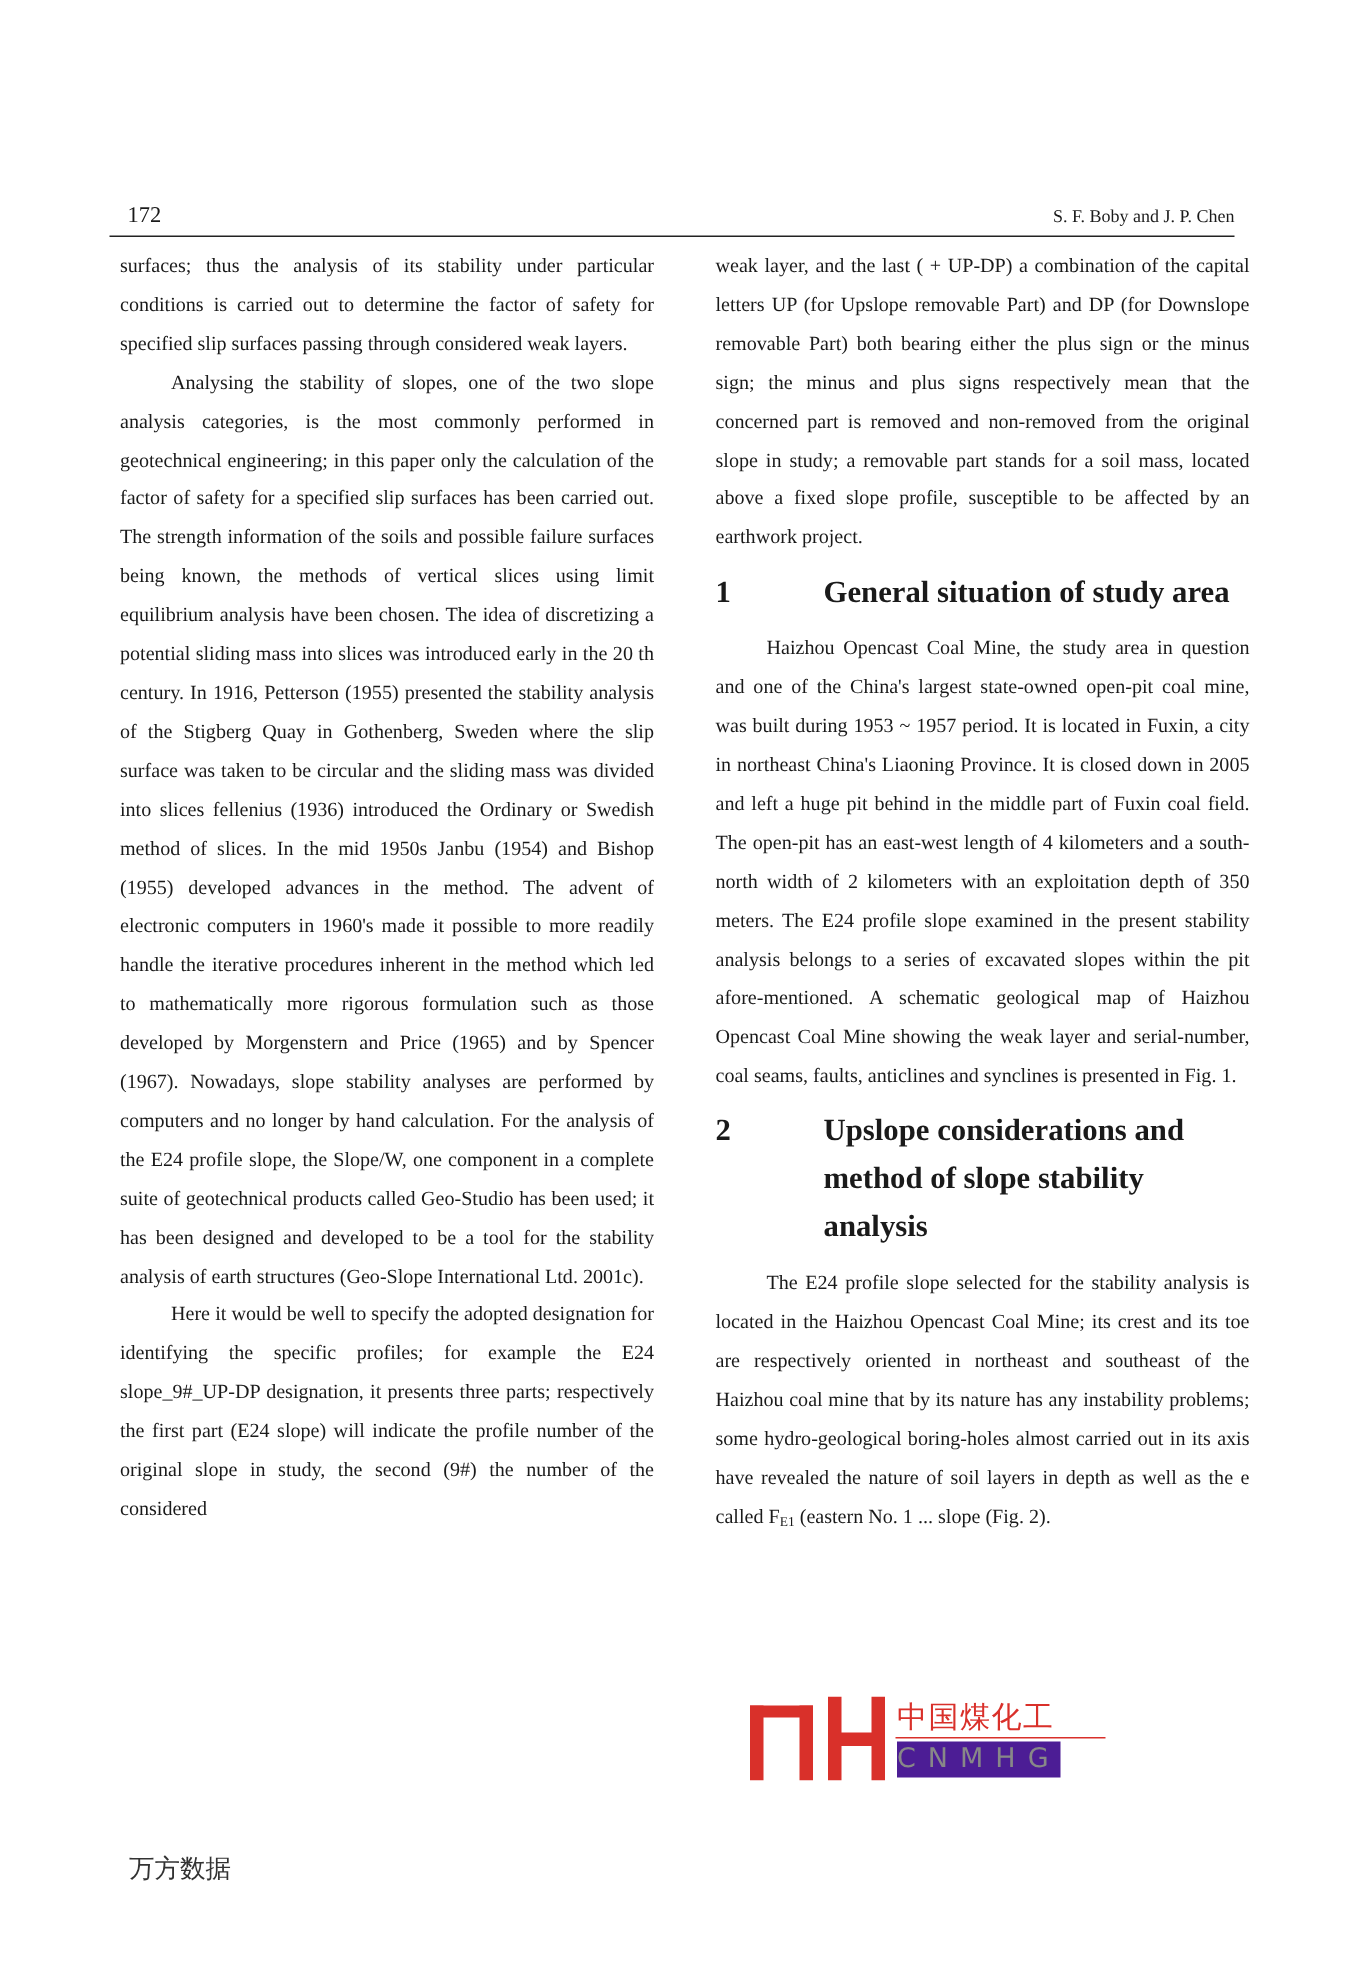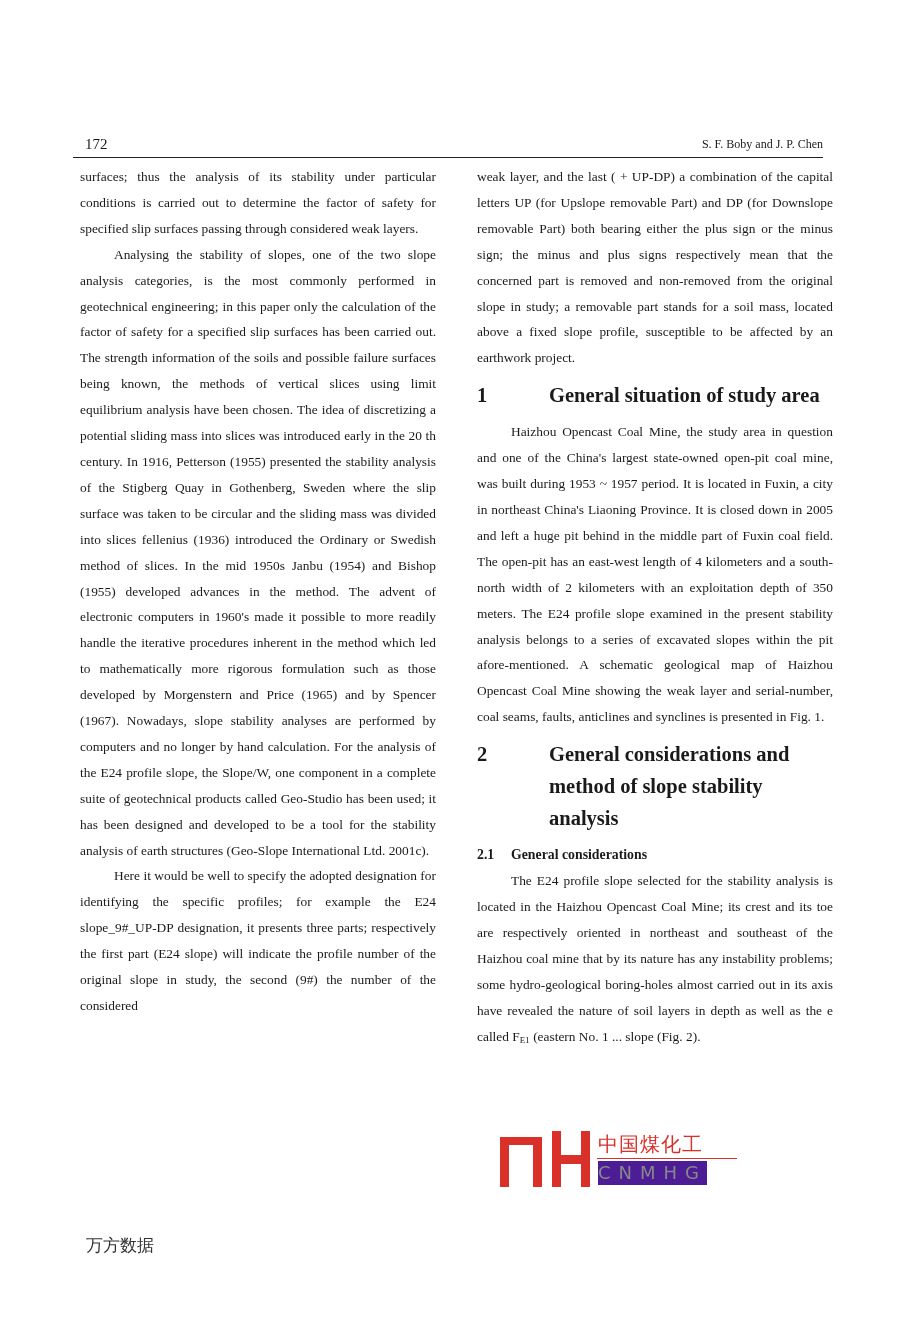--- a/index.html
+++ b/index.html
@@ -50,24 +50,21 @@
   <p>weak layer, and the last ( + UP-DP) a combination of the capital letters UP (for Upslope removable Part) and DP (for Downslope removable Part) both bearing either the plus sign or the minus sign; the minus and plus signs respectively mean that the concerned part is removed and non-removed from the original slope in study; a removable part stands for a soil mass, located above a fixed slope profile, susceptible to be affected by an earthwork project.</p>
 
   <div class="h1">
     <span class="num">1</span>
     <span class="txt">General situation of study area</span>
   </div>
   <p class="indent">Haizhou Opencast Coal Mine, the study area in question and one of the China's largest state-owned open-pit coal mine, was built during 1953 ~ 1957 period. It is located in Fuxin, a city in northeast China's Liaoning Province. It is closed down in 2005 and left a huge pit behind in the middle part of Fuxin coal field. The open-pit has an east-west length of 4 kilometers and a south-north width of 2 kilometers with an exploitation depth of 350 meters. The E24 profile slope examined in the present stability analysis belongs to a series of excavated slopes within the pit afore-mentioned. A schematic geological map of Haizhou Opencast Coal Mine showing the weak layer and serial-number, coal seams, faults, anticlines and synclines is presented in Fig. 1.</p>
 
   <div class="h1">
     <span class="num">2</span>
-    <span class="txt">General considerations and method of slope stability analysis</span>
-  </div>
-  <div class="h2">
-    <span class="num">2.1</span><span>General considerations</span>
+    <span class="txt">Upslope considerations and method of slope stability analysis</span>
   </div>
   <p class="indent"><span>The E24 profile slope selected for the stability analysis is located in the Haizhou Opencast Coal Mine; its crest and its toe are respectively oriented in northeast and southeast of the Haizhou coal mine that by its nature has any instability problems; some hydro-geological boring-holes almost carried out in its axis have revealed the nature of soil layers in depth as well as the e</span> <span>called F</span><span class="sub">E1</span> <span>(eastern No. 1 ... slope (Fig. 2).</span></p>
 </div>
 
 <div class="watermark">
   <div class="wm-mark">
     <svg width="90" height="56" viewBox="0 0 90 56">
       <rect x="0" y="6" width="9" height="50" fill="#d9302a"></rect>
       <rect x="0" y="6" width="42" height="8" fill="#d9302a"></rect>
       <rect x="33" y="6" width="9" height="50" fill="#d9302a"></rect>

